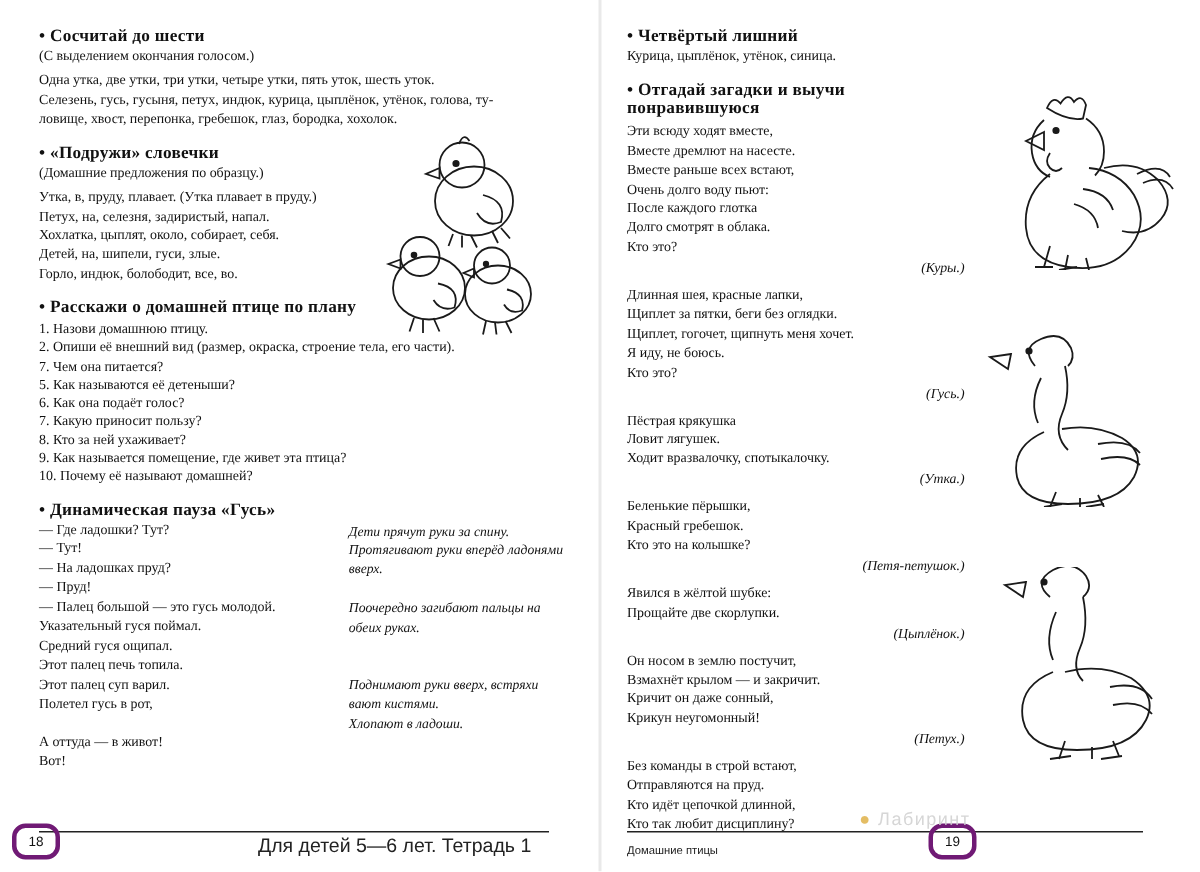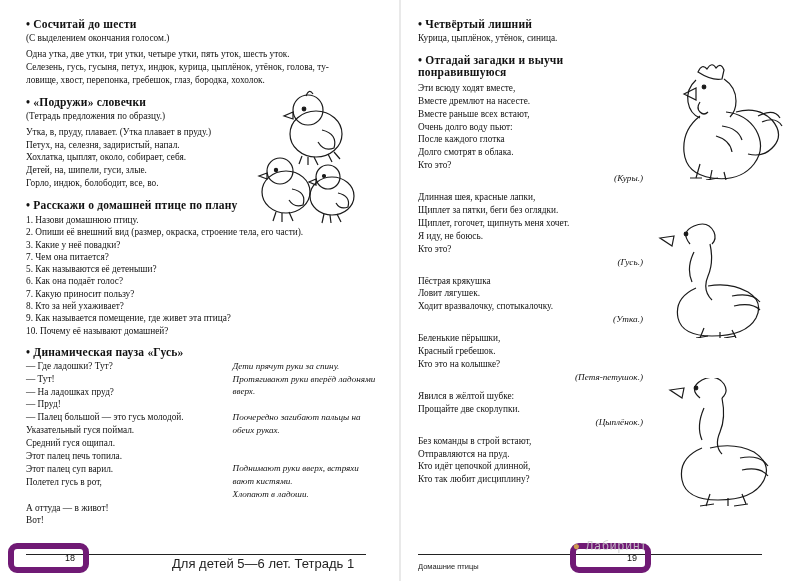--- a/index.html
+++ b/index.html
@@ -18,22 +18,22 @@
   ol.plan li{margin:0;}
   .two-col{display:flex;gap:10px;}
   .col-a{width:205px;}
   .col-b{width:160px;font-style:italic;font-size:9.1px;line-height:1.3;}
   .col-b p{margin:0 0 1px 0;}
   .riddle{margin:0 0 9px 0;}
   .answer{text-align:right;font-style:italic;font-size:9.2px;margin:1px 0 0 0;}
   .right-text{width:225px;}
   .art{position:absolute;}
   .rule{position:absolute;bottom:26px;height:1px;background:#222;}
-  .pgnum{position:absolute;bottom:8px;width:26px;height:18px;border:6px solid #701a75;border-radius:9px;font-size:9px;
-         display:flex;align-items:center;justify-content:center;font-family:"Liberation Sans",sans-serif;padding-left:43px;}
+  .pgnum{position:absolute;bottom:8px;width:26px;height:18px;border:3px solid #701a75;border-radius:9px;font-size:9px;
+         display:flex;align-items:center;justify-content:center;font-family:"Liberation Sans",sans-serif;}
   .centerfoot{position:absolute;bottom:10px;font-size:13px;font-family:"Liberation Sans",sans-serif;color:#222;}
   .leftfoot{position:absolute;bottom:10px;font-size:7.5px;font-family:"Liberation Sans",sans-serif;color:#222;}
   .wm{position:absolute;right:14px;bottom:28px;font-size:12px;color:#cfcfcf;font-family:"Liberation Sans",sans-serif;
       letter-spacing:1px;opacity:.85;}
   .wm .dot{color:#e0b24a;}
   svg{display:block;}
 </style>
 </head>
 <body>
 
@@ -46,34 +46,33 @@
       <div class="block">
         <h2 class="sec">• Сосчитай до шести</h2>
         <p class="sub">(С выделением окончания голосом.)</p>
         <p class="line">Одна утка, две утки, три утки, четыре утки, пять уток, шесть уток.</p>
         <p class="line">Селезень, гусь, гусыня, петух, индюк, курица, цыплёнок, утёнок, голова, ту-</p>
         <p class="line">ловище, хвост, перепонка, гребешок, глаз, бородка, хохолок.</p>
       </div>
 
       <div class="block" style="width:232px;">
         <h2 class="sec">• «Подружи» словечки</h2>
-        <p class="sub">(Тетрадь предложения по образцу.)</p>
+        <p class="sub">(Домашние предложения по образцу.)</p>
         <p class="line">Утка, в, пруду, плавает. (Утка плавает в пруду.)</p>
         <p class="line">Петух, на, селезня, задиристый, напал.</p>
         <p class="line">Хохлатка, цыплят, около, собирает, себя.</p>
         <p class="line">Детей, на, шипели, гуси, злые.</p>
         <p class="line">Горло, индюк, болободит, все, во.</p>
       </div>
 
       <div class="block">
         <h2 class="sec">• Расскажи о домашней птице по плану</h2>
         <ol class="plan">
           <li>1. Назови домашнюю птицу.</li>
           <li>2. Опиши её внешний вид (размер, окраска, строение тела, его части).</li>
-          <li>3. Какие у неё повадки?</li>
           <li>7. Чем она питается?</li>
           <li>5. Как называются её детеныши?</li>
           <li>6. Как она подаёт голос?</li>
           <li>7. Какую приносит пользу?</li>
           <li>8. Кто за ней ухаживает?</li>
           <li>9. Как называется помещение, где живет эта птица?</li>
           <li>10. Почему её называют домашней?</li>
         </ol>
       </div>
 
@@ -193,20 +192,27 @@
           <p class="line">Кто это на колышке?</p>
           <p class="answer">(Петя-петушок.)</p>
         </div>
 
         <div class="riddle">
           <p class="line">Явился в жёлтой шубке:</p>
           <p class="line">Прощайте две скорлупки.</p>
           <p class="answer">(Цыплёнок.)</p>
         </div>
 
+        <div class="riddle">
+          <p class="line">Он носом в землю постучит,</p>
+          <p class="line">Взмахнёт крылом — и закричит.</p>
+          <p class="line">Кричит он даже сонный,</p>
+          <p class="line">Крикун неугомонный!</p>
+          <p class="answer">(Петух.)</p>
+        </div>
 
         <div class="riddle">
           <p class="line">Без команды в строй встают,</p>
           <p class="line">Отправляются на пруд.</p>
           <p class="line">Кто идёт цепочкой длинной,</p>
           <p class="line">Кто так любит дисциплину?</p>
 
         </div>
       </div>
 

